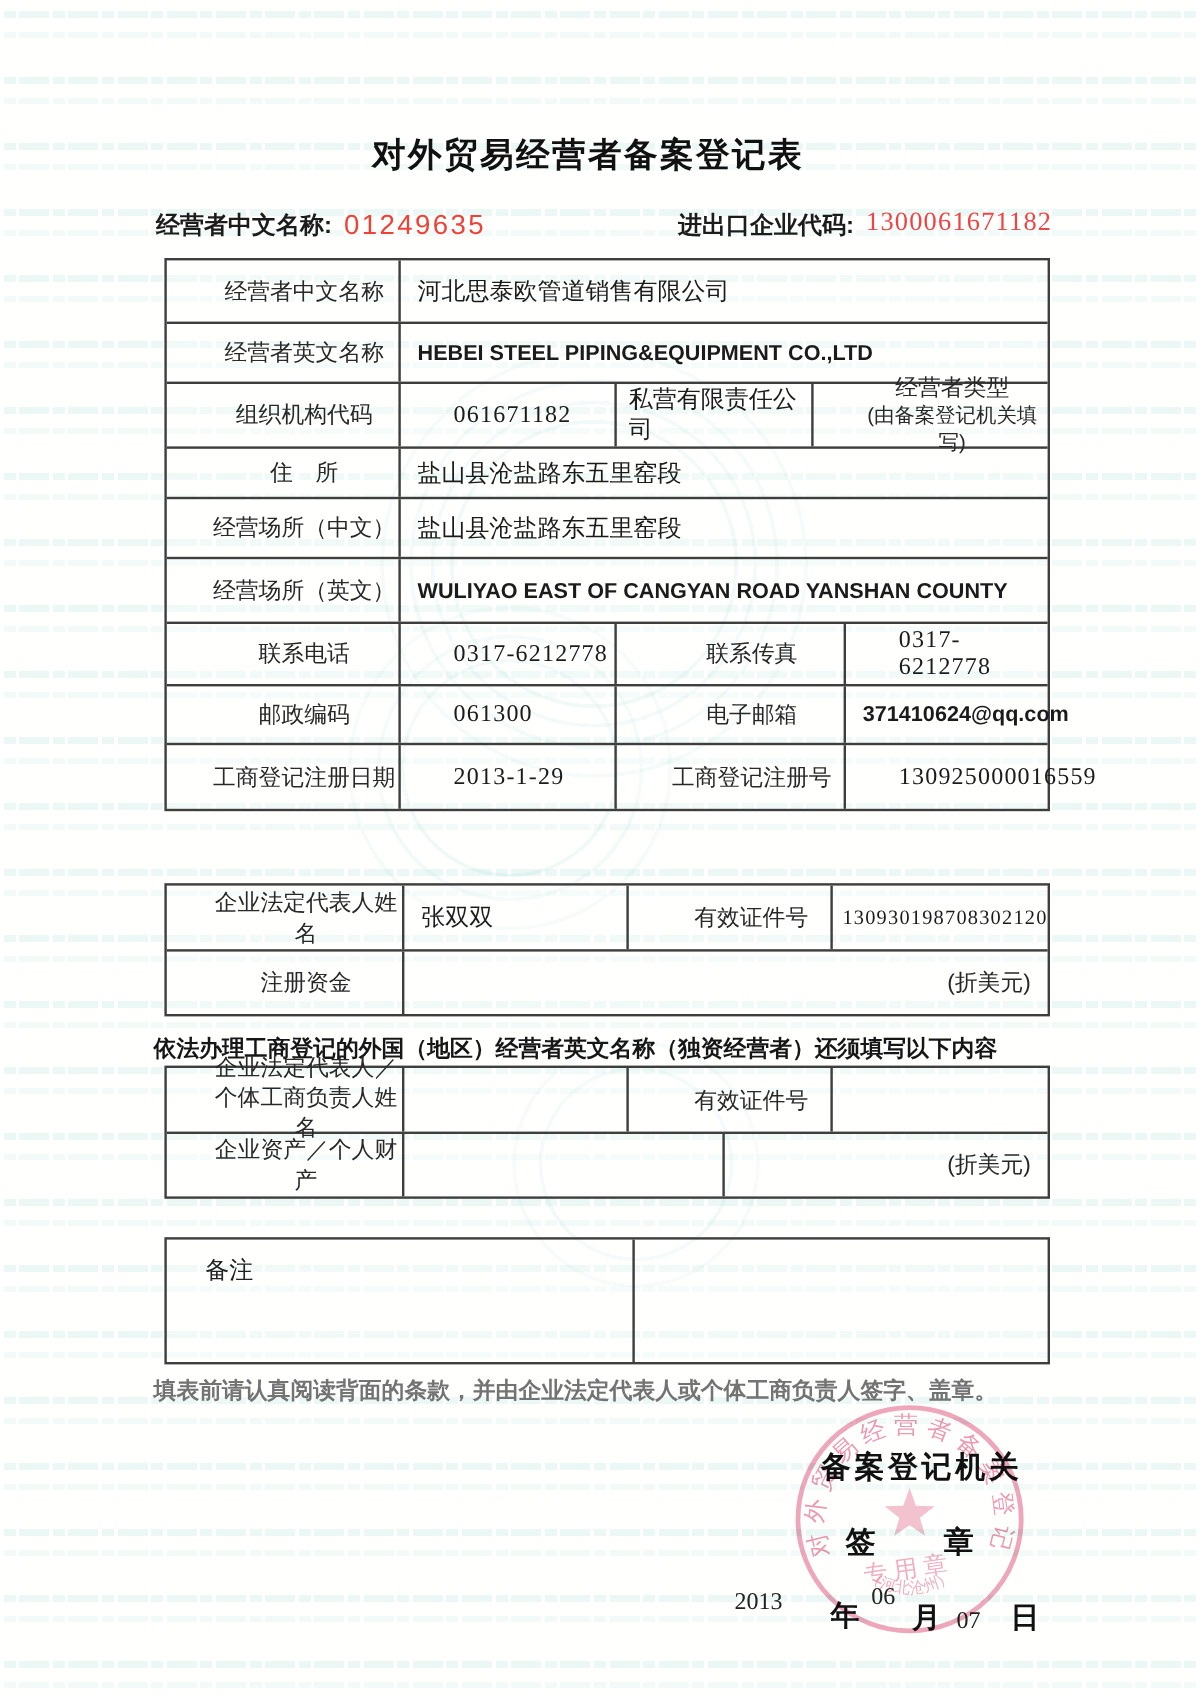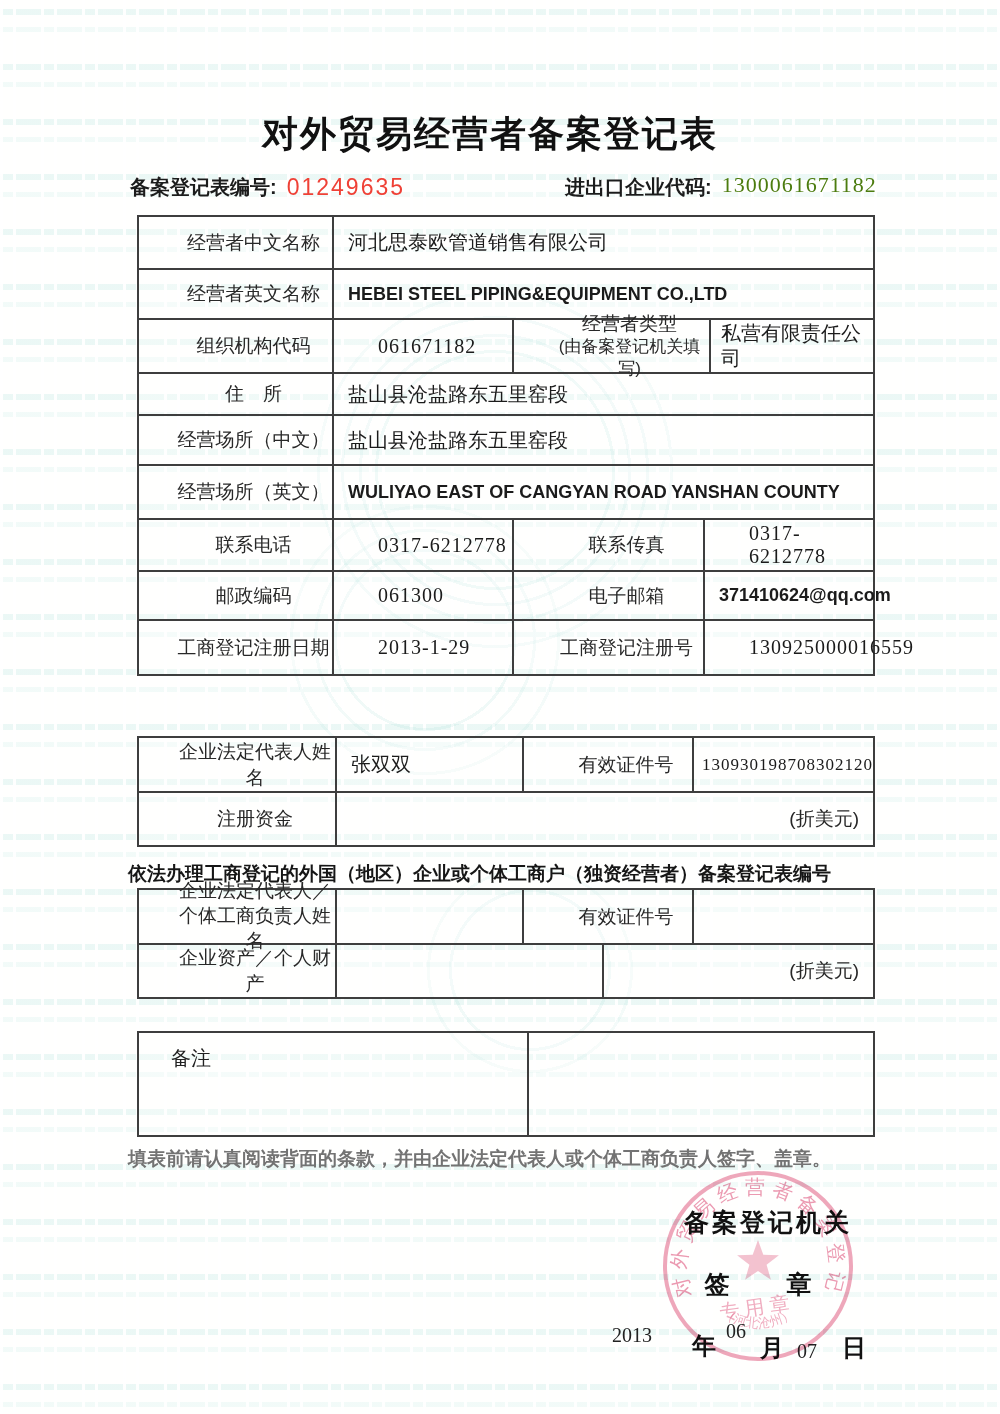--- a/index.html
+++ b/index.html
@@ -29,27 +29,27 @@
       radial-gradient(circle at 425px 640px,
         rgba(0,0,0,0) 0 88px, rgba(115,202,192,.11) 88px 91px,
         rgba(0,0,0,0) 91px 108px, rgba(115,202,192,.09) 108px 111px,
         rgba(0,0,0,0) 111px 132px, rgba(115,202,192,.08) 132px 135px, rgba(0,0,0,0) 135px),
       radial-gradient(circle at 530px 970px,
         rgba(0,0,0,0) 0 78px, rgba(115,202,192,.10) 78px 81px,
         rgba(0,0,0,0) 81px 100px, rgba(115,202,192,.08) 100px 103px, rgba(0,0,0,0) 103px);
   }
   .title {
     position:absolute; top:110px; left:0; width:980px; text-align:center;
-    font-size:36px; font-weight:bold; letter-spacing:2px; color:#111;
+    font-size:28px; font-weight:bold; letter-spacing:2px; color:#111;
   }
   .hdr-left  { position:absolute; left:130px; top:174px; display:flex; align-items:center; }
   .hdr-right { position:absolute; left:565px; top:174px; display:flex; align-items:center; }
   .hdr-label { font-size:20px; font-weight:bold; color:#1c1c1c; }
   .reg-no    { font-size:23px; color:#ef4136; letter-spacing:2px; margin-left:10px; }
-  .ie-code   { font-size:22px; font-family:"Liberation Serif", serif; color:#4d7c0f;
+  .ie-code   { font-size:22px; font-family:"Liberation Serif", serif; color:#ef4444;
                letter-spacing:1px; margin-left:10px; position:relative; top:-3px; }
 
   .tbl { position:absolute; left:137px; width:738px; border:2px solid #3e3e3e;
          background:rgba(255,255,255,.25); }
   .tr  { display:flex; }
   .tr + .tr { border-top:2px solid #3e3e3e; }
   .td  { display:flex; align-items:center; min-width:0;padding-left:36px; }
   .td + .td { border-left:2px solid #3e3e3e; }
   .lab { justify-content:center; text-align:center; font-size:19px; color:#282828; }
   .val { padding-left:14px; font-family:"Liberation Serif", serif; font-size:20px; color:#1b1b1b; }
@@ -101,47 +101,47 @@
 </head>
 <body>
 
 <div class="page">
   <div class="bg-pattern"></div>
   <div class="bg-rings"></div>
 
   <div class="title">对外贸易经营者备案登记表</div>
 
   <div class="hdr-left">
-    <span class="hdr-label">备案登记表编号:</span>
+    <span class="hdr-label">经营者中文名称:</span>
     <span class="reg-no">01249635</span>
   </div>
   <div class="hdr-right">
     <span class="hdr-label">进出口企业代码:</span>
     <span class="ie-code">1300061671182</span>
   </div>
 
   <div class="tbl" style="top:215px">
     <div class="tr" style="height:51px">
       <div class="td lab w-lab">经营者中文名称</div>
       <div class="td val w-last">河北思泰欧管道销售有限公司</div>
     </div>
     <div class="tr" style="height:50px">
       <div class="td lab w-lab">经营者英文名称</div>
       <div class="td val sans w-last">HEBEI STEEL PIPING&amp;EQUIPMENT CO.,LTD</div>
     </div>
     <div class="tr" style="height:54px">
       <div class="td lab w-lab">组织机构代码</div>
       <div class="td val num w-v1">061671182</div>
+      <div class="td val w-last wrapv" style="padding-left:10px">私营有限责任公司</div>
       <div class="td lab w-l2-wide">
         <div class="stack">
           <span>经营者类型</span>
           <span class="sub-line">(由备案登记机关填写)</span>
         </div>
       </div>
-      <div class="td val w-last wrapv" style="padding-left:10px">私营有限责任公司</div>
     </div>
     <div class="tr" style="height:42px">
       <div class="td lab w-lab">住　所</div>
       <div class="td val w-last">盐山县沧盐路东五里窑段</div>
     </div>
     <div class="tr" style="height:50px">
       <div class="td lab w-lab">经营场所（中文）</div>
       <div class="td val w-last">盐山县沧盐路东五里窑段</div>
     </div>
     <div class="tr" style="height:54px">
@@ -174,21 +174,21 @@
       <div class="td val w2-v">张双双</div>
       <div class="td lab w2-l2">有效证件号</div>
       <div class="td val num w-last" style="font-size:17px;padding-left:8px">130930198708302120</div>
     </div>
     <div class="tr" style="height:54px">
       <div class="td lab w2-lab">注册资金</div>
       <div class="td lab note-cell">(折美元)</div>
     </div>
   </div>
 
-  <div class="section-heading" style="top:861px">依法办理工商登记的外国（地区）企业或个体工商户（独资经营者）备案登记表编号</div>
+  <div class="section-heading" style="top:861px">依法办理工商登记的外国（地区）经营者英文名称（独资经营者）还须填写以下内容</div>
   <div class="tbl" style="top:888px">
     <div class="tr" style="height:53px">
       <div class="td lab w2-lab">
         <div class="stack">
           <span>企业法定代表人／</span>
           <span>个体工商负责人姓名</span>
         </div>
       </div>
       <div class="td val w2-v"></div>
       <div class="td lab w2-l2">有效证件号</div>

